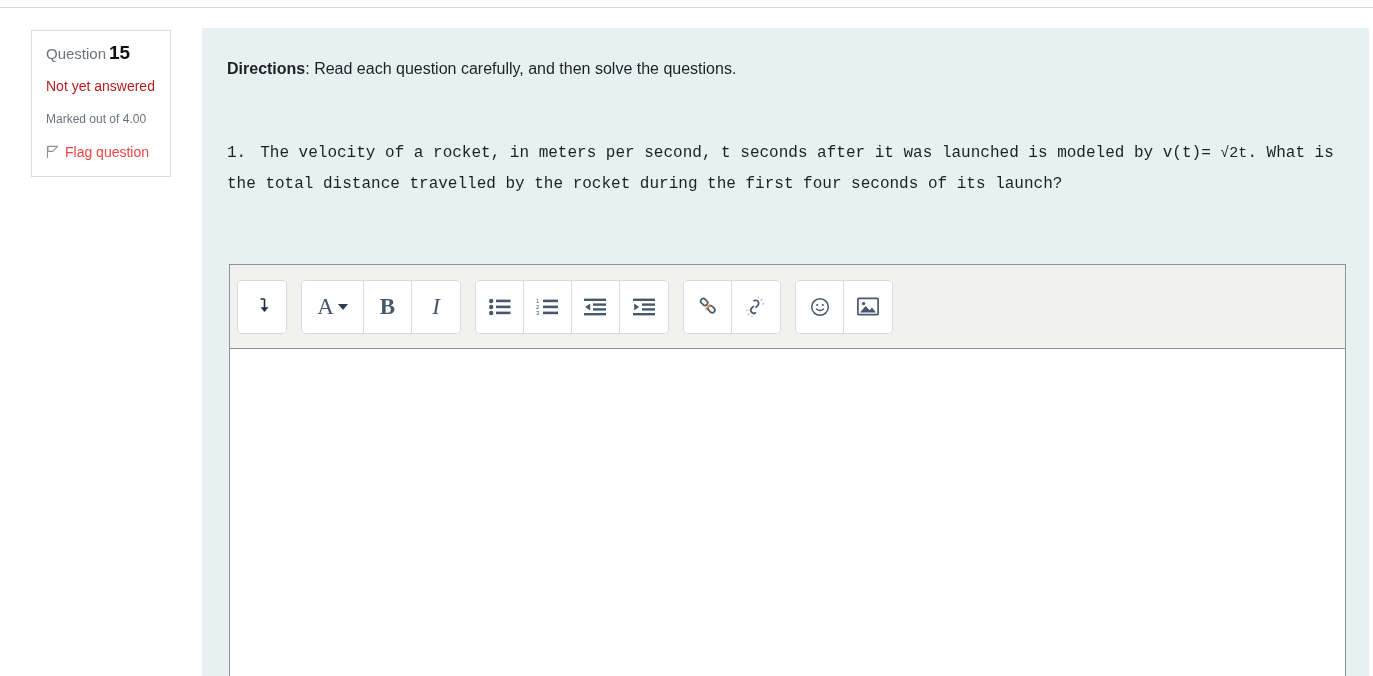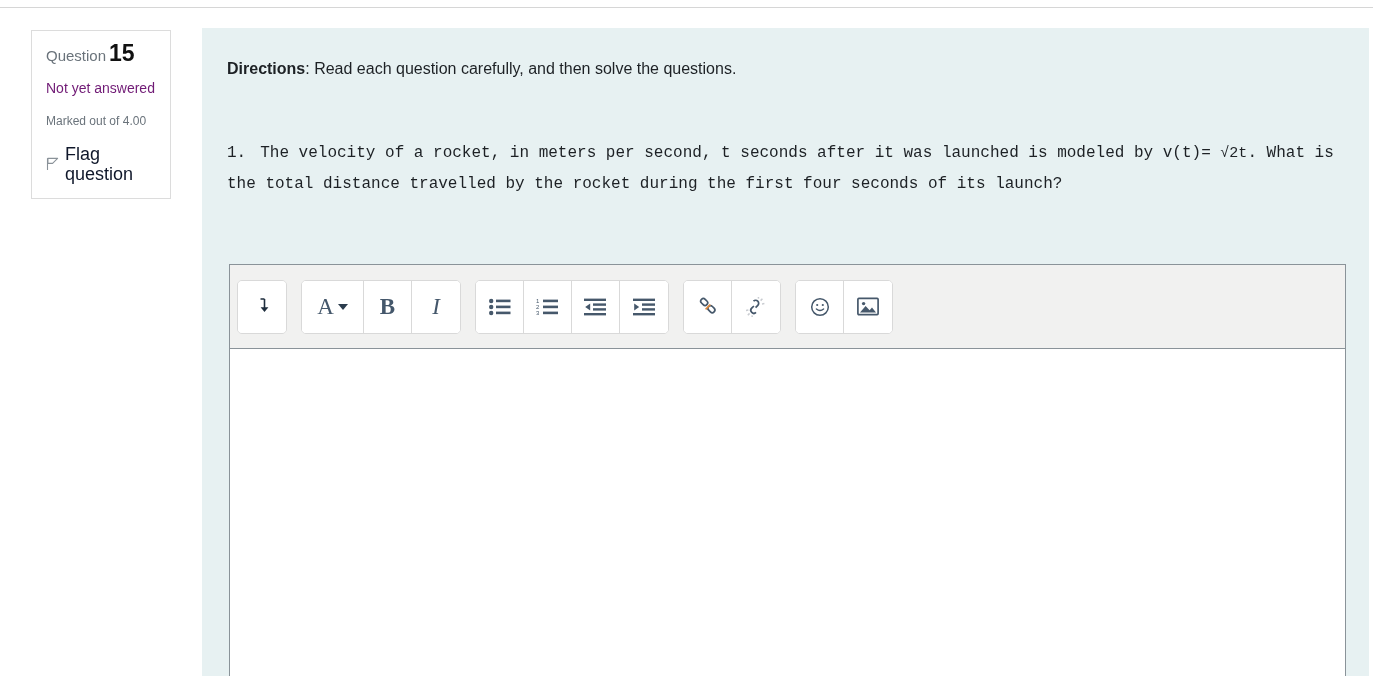--- a/index.html
+++ b/index.html
@@ -37,40 +37,40 @@
     box-sizing: border-box;
   }
   .qinfo-head {
     font-size: 15px;
     color: #6a737b;
     line-height: 20px;
     margin-bottom: 12px;
     white-space: nowrap;
   }
   .qinfo-head .qnum {
-    font-size: 23px;
+    font-size: 19px;
     font-weight: bold;
     color: #111111;
     margin-left: 3px;
   }
   .qinfo-state {
     font-size: 14px;
-    color: #701a75;
+    color: #b91c1c;
     line-height: 21px;
     margin-bottom: 12px;
   }
   .qinfo-grade {
     font-size: 12px;
     color: #6a737b;
     line-height: 21px;
     margin-bottom: 12px;
   }
   .qinfo-flag {
-    font-size: 18px;
-    color: #0f172a;
+    font-size: 14px;
+    color: #ef4444;
     line-height: 20px;
     display: flex;
     align-items: center;
     gap: 6px;
     cursor: pointer;
   }
   .flag-ico {
     display: inline-block;
     width: 13px;
     height: 14px;

